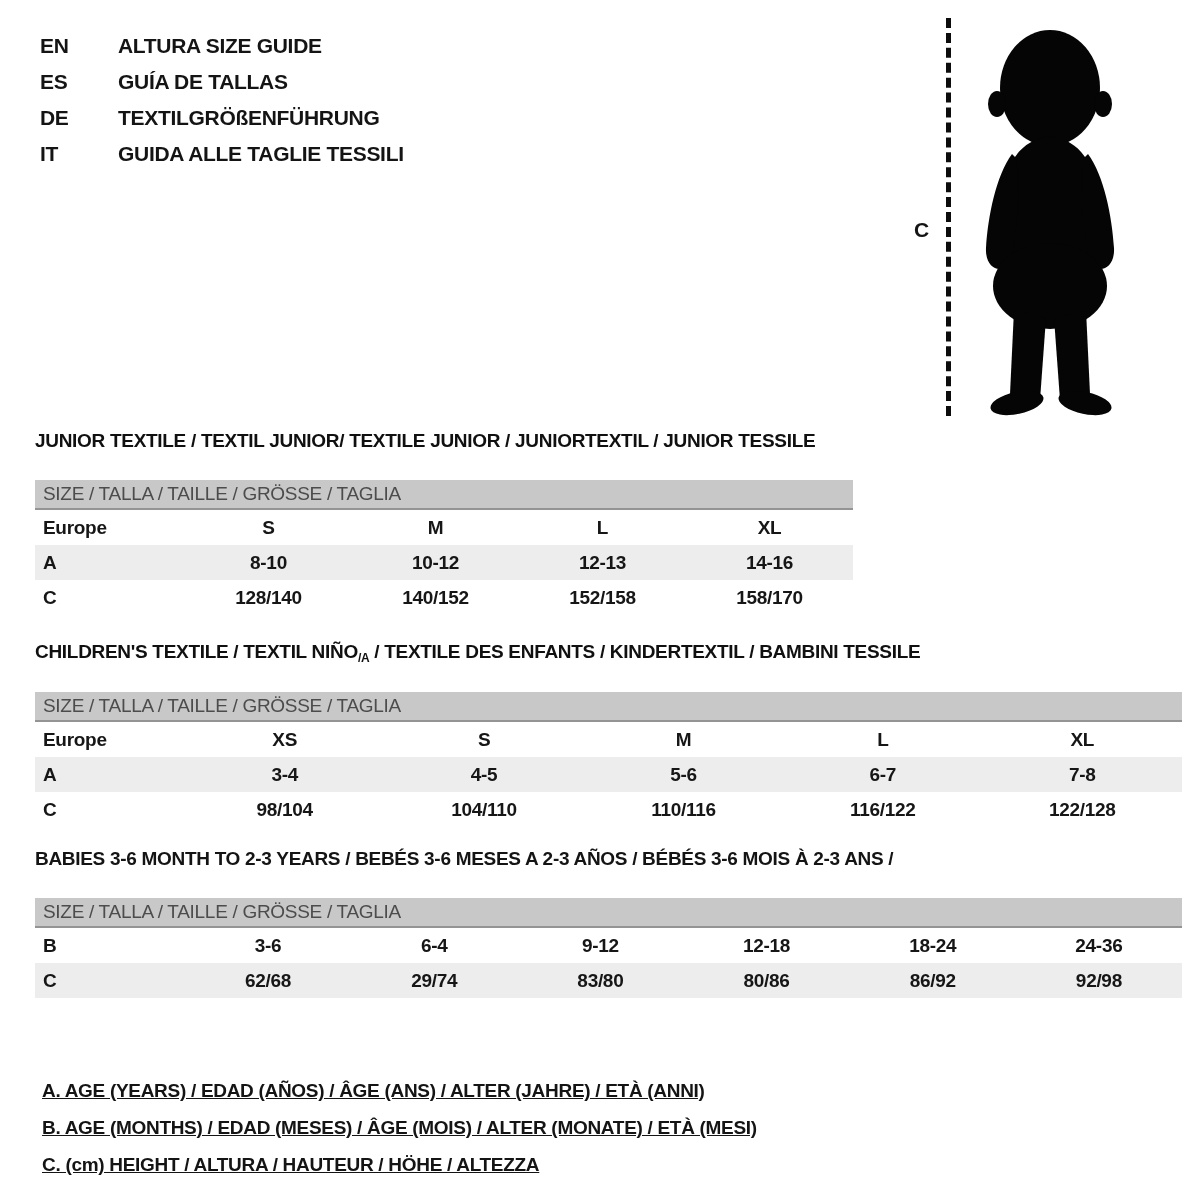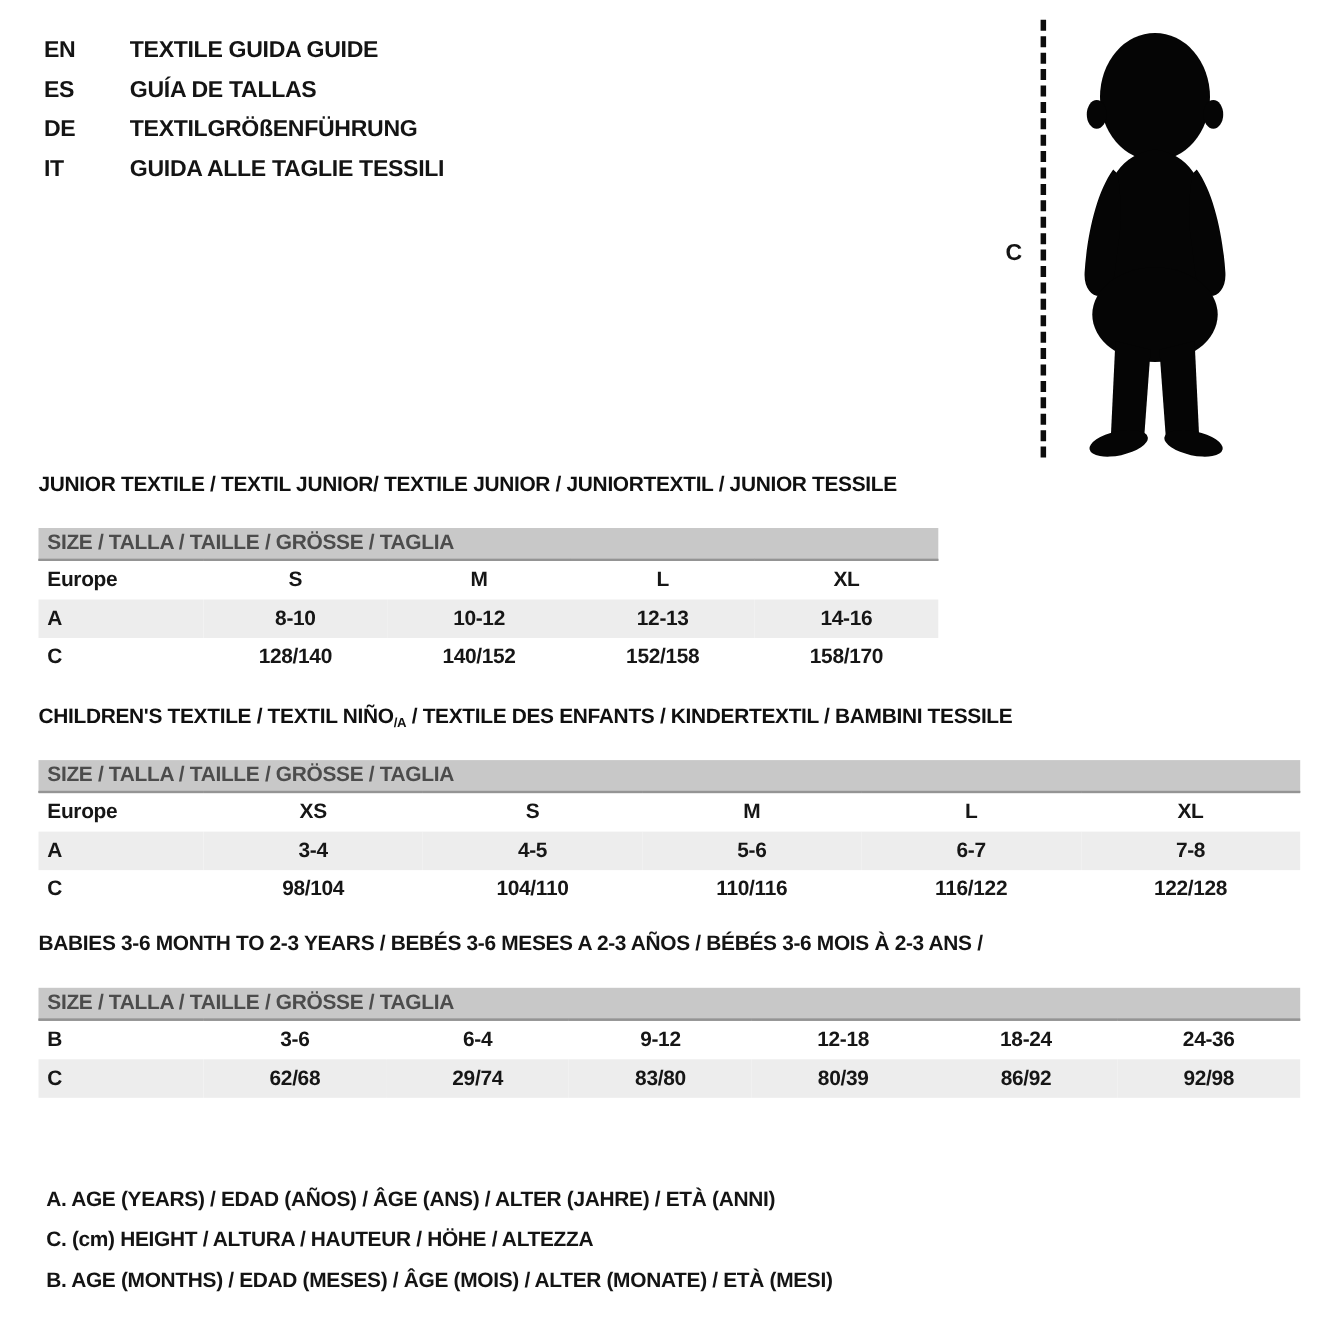--- a/index.html
+++ b/index.html
@@ -50,46 +50,46 @@
   table {
     border-collapse: collapse; table-layout: fixed;
     width: 100%;
   }
   #sec-junior table   { margin-top: 28px; }
   #sec-children table { margin-top: 27px; }
   #sec-babies table   { margin-top: 23px; }
 
   th.size-bar {
     background: #c8c8c8; color: #4c4c4c;
-    text-align: left; font-size: 19px; font-weight: bold;
+    text-align: left; font-size: 19px; font-weight: normal;
     height: 28px; padding: 0 0 0 8px;
     border-bottom: 2px solid #949494;
     letter-spacing: -0.3px;
   }
   td {
     height: 35px; font-size: 19px; font-weight: bold;
     text-align: center; padding: 0; color: #161616; margin-top: 28px;
   }
   td.rowlabel { text-align: left; padding-left: 8px; }
   tr.shaded { background: #ededed; }
   col.c-label { width: 150px; }
 
   
   .legend {
     position: absolute; left: 42px; top: 1072px;
-    font-size: 19px; line-height: 37px;
+    font-size: 19px; line-height: 37px; text-decoration: underline;
   }
   .legend-line { white-space: nowrap; }
 </style>
 </head>
 <body>
 
 <div class="lang-list">
   <div class="lang-row">
-    <span class="lang-code">EN</span><span>TEXTILE GUIDA GUIDE</span>
+    <span class="lang-code">EN</span><span>ALTURA SIZE GUIDE</span>
   </div>
   <div class="lang-row">
     <span class="lang-code">ES</span><span>GUÍA DE TALLAS</span>
   </div>
   <div class="lang-row">
     <span class="lang-code">DE</span><span>TEXTILGRÖßENFÜHRUNG</span>
   </div>
   <div class="lang-row">
     <span class="lang-code">IT</span><span>GUIDA ALLE TAGLIE TESSILI</span>
   </div>
@@ -233,25 +233,25 @@
         <td>9-12</td>
         <td>12-18</td>
         <td>18-24</td>
         <td>24-36</td>
       </tr>
       <tr class="shaded">
         <td class="rowlabel">C</td>
         <td>62/68</td>
         <td>29/74</td>
         <td>83/80</td>
-        <td>80/39</td>
+        <td>80/86</td>
         <td>86/92</td>
         <td>92/98</td>
       </tr>
     </tbody>
   </table>
 </section>
 
 <div class="legend">
   <div class="legend-line">A. AGE (YEARS) / EDAD (AÑOS) / ÂGE (ANS) / ALTER (JAHRE) / ETÀ (ANNI)</div>
+  <div class="legend-line">B. AGE (MONTHS) / EDAD (MESES) / ÂGE (MOIS) / ALTER (MONATE) / ETÀ (MESI)</div>
   <div class="legend-line">C. (cm) HEIGHT / ALTURA / HAUTEUR / HÖHE / ALTEZZA</div>
-  <div class="legend-line">B. AGE (MONTHS) / EDAD (MESES) / ÂGE (MOIS) / ALTER (MONATE) / ETÀ (MESI)</div>
 </div>
 
 </body></html>

